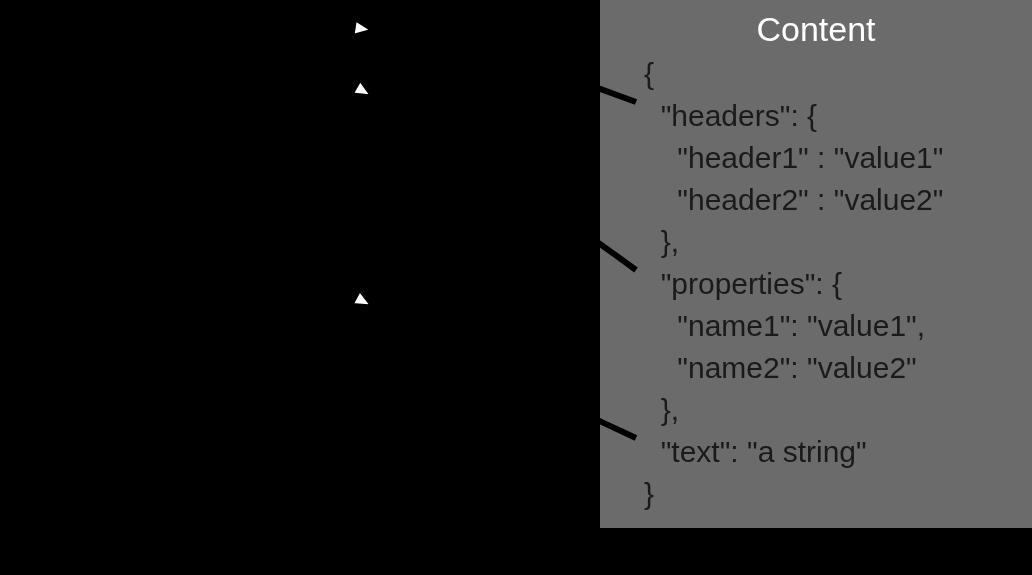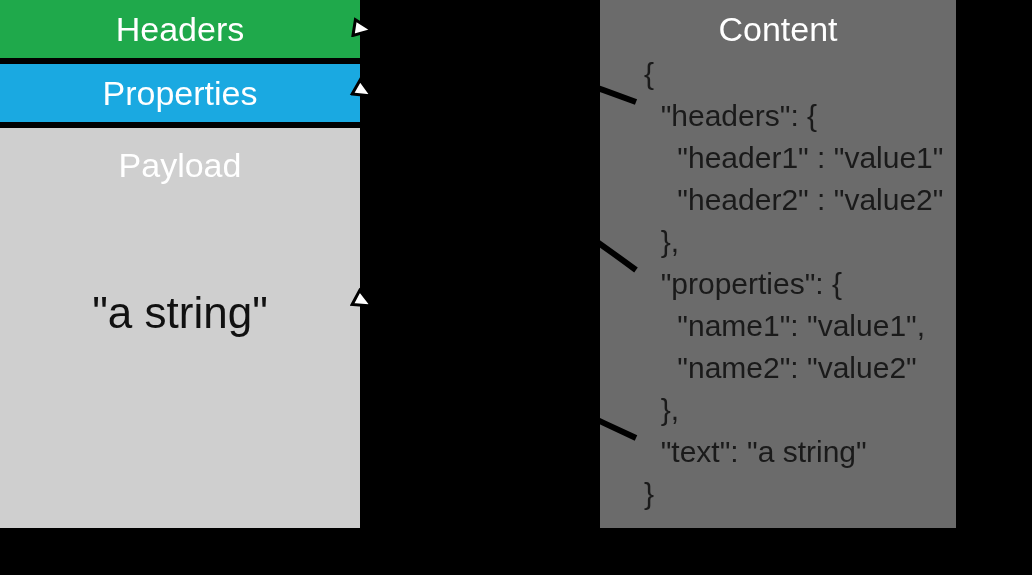--- a/index.html
+++ b/index.html
@@ -7,44 +7,30 @@
   
   .left-col{position:absolute;left:0;top:0;width:360px}
   .block{box-sizing:border-box;width:360px;text-align:center;font-size:34px}
   .headers-block{background:#1fa94b;color:#fff;height:58px;line-height:58px}
   .gap{background:#000;height:6px;width:360px}
   .properties-block{background:#1aa9e1;color:#fff;height:58px;line-height:58px}
   .payload-block{background:#cfcfcf;height:400px;position:relative}
   .payload-label{color:#fff;font-size:34px;padding-top:18px}
   .payload-value{color:#111;font-size:44px;position:absolute;left:0;right:0;text-align:center;top:160px}
   
-  .right-col{position:absolute;left:600px;top:0;width:356px;height:528px;background:#6b6b6b;color:#111}
+  .right-col{position:absolute;left:600px;top:0;width:432px;height:528px;background:#6b6b6b;color:#111}
   .content-title{color:#fff;font-size:34px;text-align:center;padding:10px 0 4px}
   .json-body{font-size:30px;line-height:42px;white-space:pre;color:#1a1a1a;padding-left:44px}
   
   svg.overlay{position:absolute;left:0;top:0;width:1032px;height:575px;pointer-events:none}
 </style>
 </head>
 <body>
 <div class="stage">
 
-  <div class="left-col">
-    <div class="block headers-block">
-      <span>Headers</span>
-    </div>
-    <div class="gap"></div>
-    <div class="block properties-block">
-      <span>Properties</span>
-    </div>
-    <div class="gap"></div>
-    <div class="block payload-block">
-      <div class="payload-label">Payload</div>
-      <div class="payload-value">"a string"</div>
-    </div>
-  </div>
 
   <div class="right-col">
     <div class="content-title">Content</div>
     <div class="json-body" id="json-body">{
   "headers": {
     "header1" : "value1"
     "header2" : "value2"
   },
   "properties": {
     "name1": "value1",

